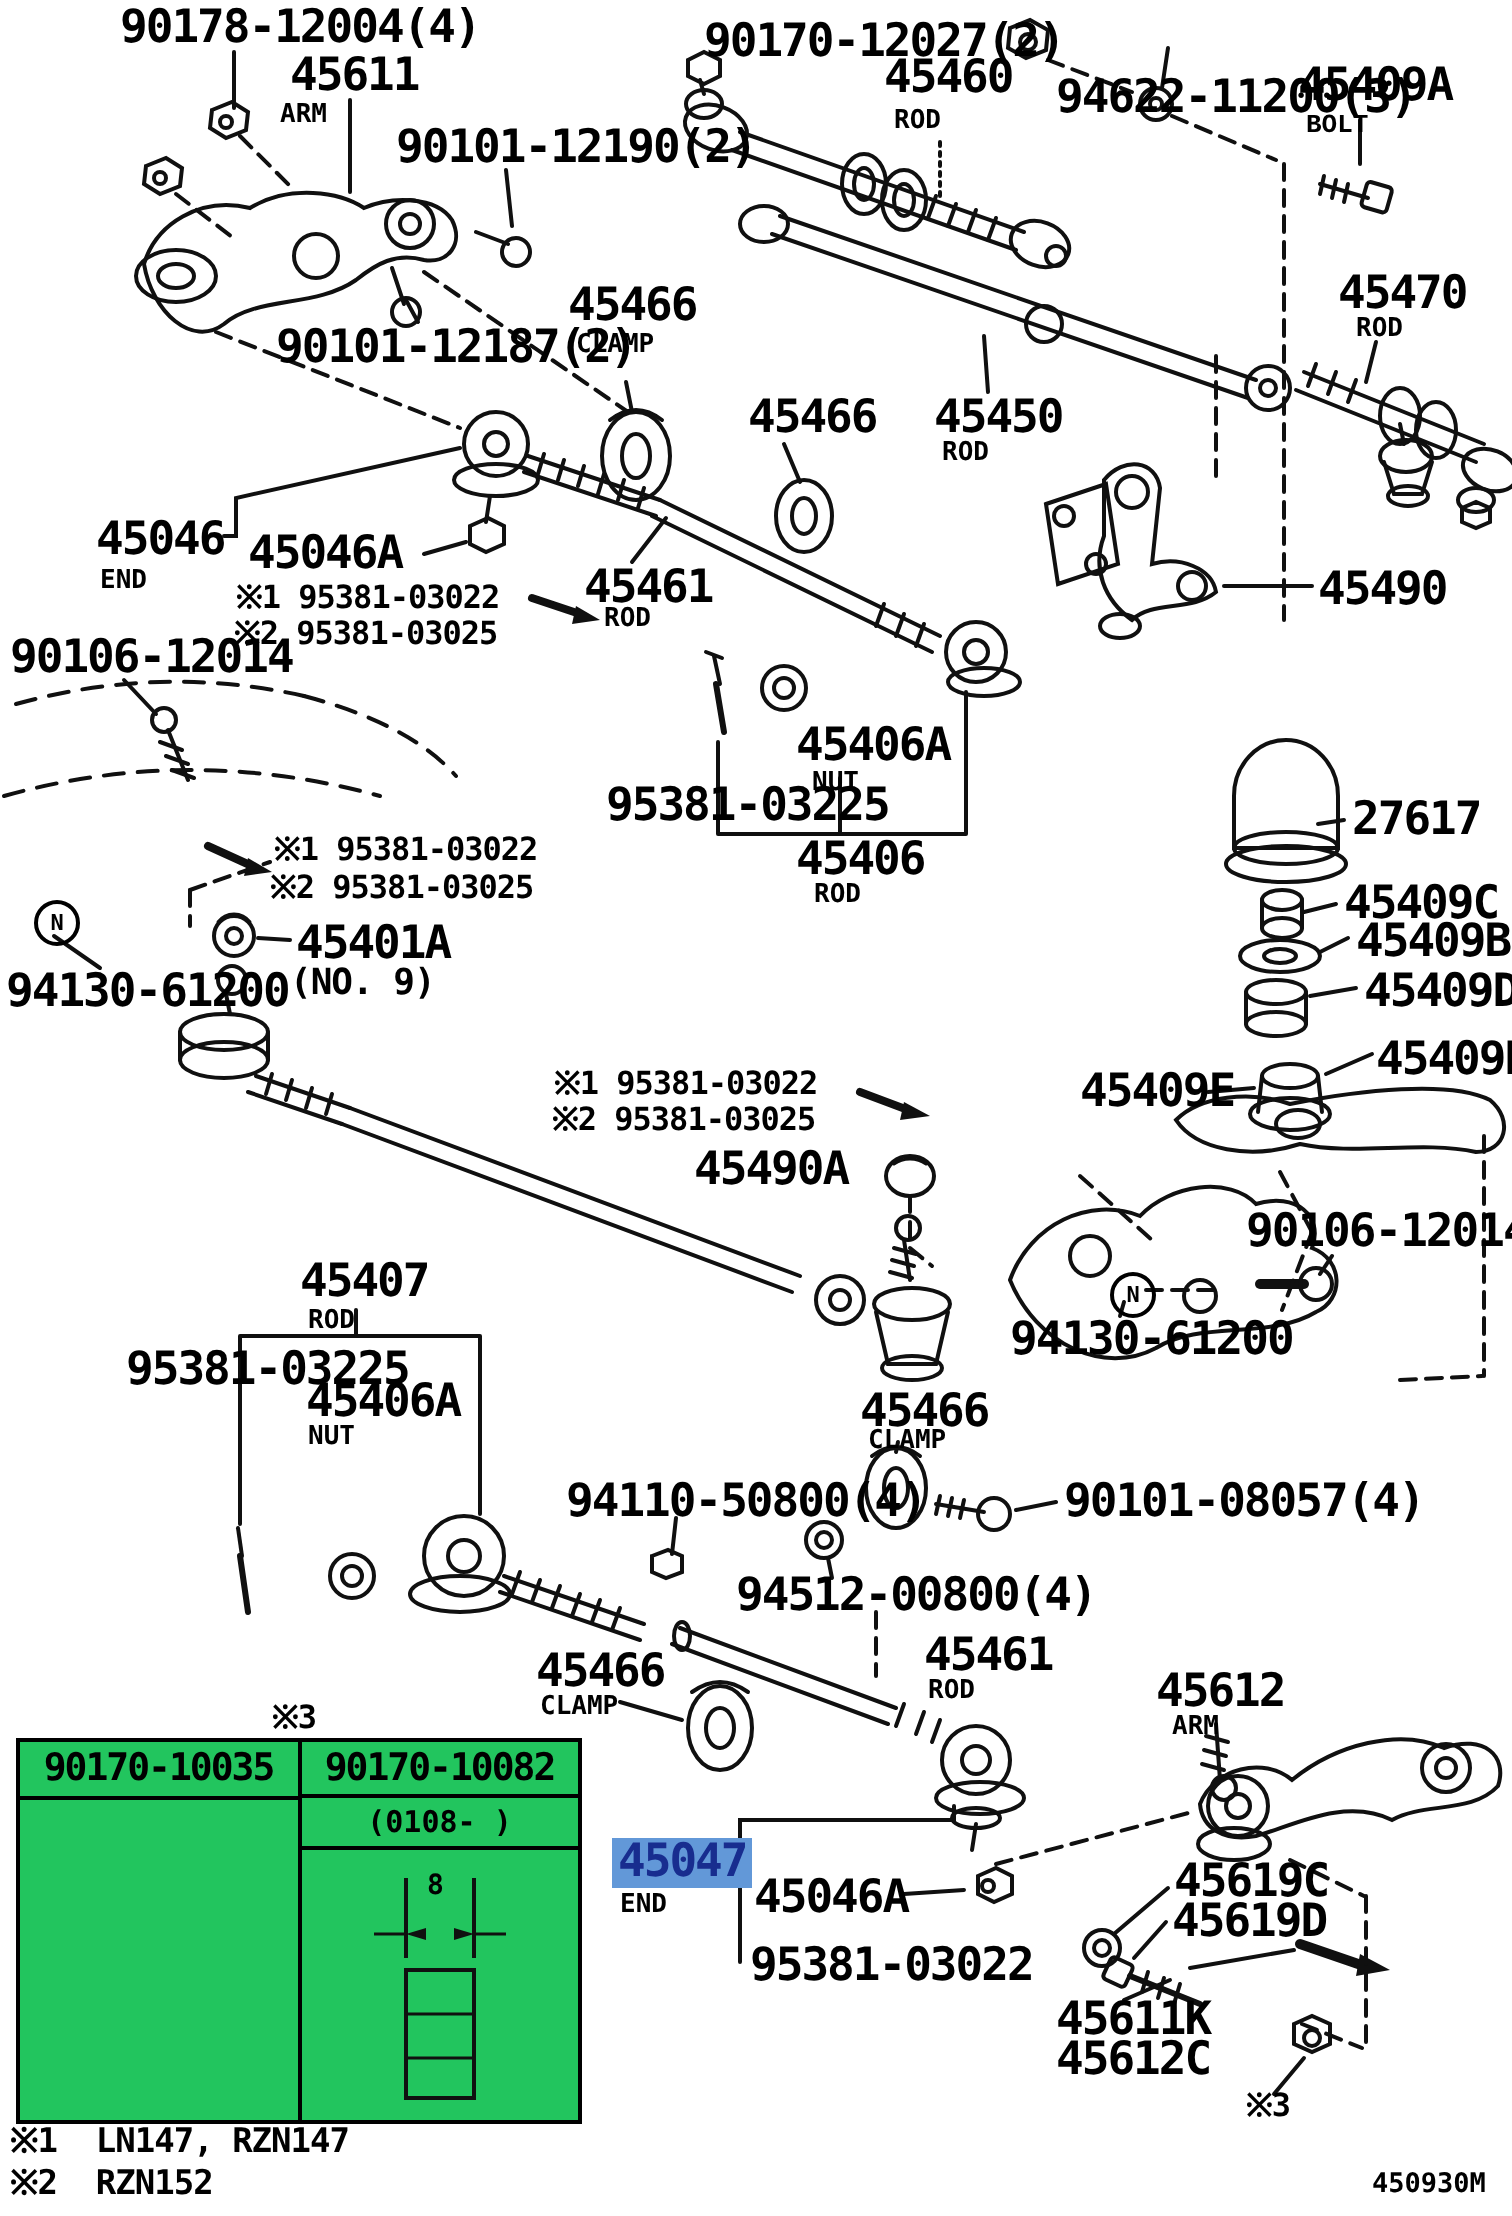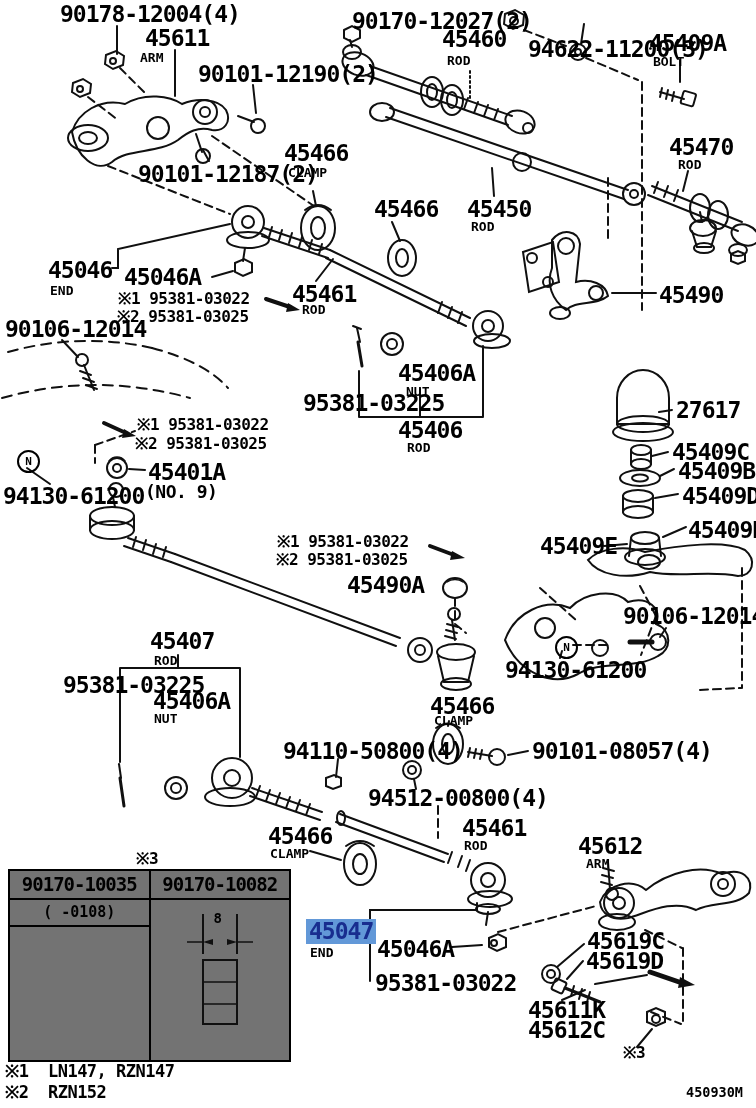--- a/index.html
+++ b/index.html
@@ -10,21 +10,21 @@
   .big{font-size:23px;letter-spacing:-1px;}
   .big2{font-size:18px;letter-spacing:-0.5px;}
   .small{font-size:13px;letter-spacing:0;}
   .note{font-size:16px;letter-spacing:-0.5px;}
   .foot{font-size:17px;letter-spacing:-0.5px;}
   .docid{font-size:13.5px;letter-spacing:0;}
   .circle{width:19px;height:19px;border:2px solid #000;border-radius:50%;font-size:11px;
           display:flex;align-items:center;justify-content:center;letter-spacing:0;}
   .hl{padding:1px 3px;}
   .spec-table{position:absolute;left:8px;top:869px;width:279px;height:189px;
-              border:2px solid #000;display:flex;background:#737373;}
+              border:2px solid #000;display:flex;background:#22c55e;}
   .spec-col{flex:1;display:flex;flex-direction:column;}
   .spec-col.first{border-right:2px solid #000;}
   .spec-part{height:27px;border-bottom:2px solid #000;font-weight:bold;font-size:19px;
              letter-spacing:-1px;text-align:center;line-height:26px;}
   .spec-range{height:25px;border-bottom:2px solid #000;font-weight:bold;font-size:15px;
               text-align:center;line-height:24px;}
   .spec-sketch{flex:1;position:relative;}
   .dim-label{position:absolute;font-weight:bold;font-size:14px;}
 </style>
 </head>
@@ -416,24 +416,24 @@
       <div class="lbl big" style="left: 528px; top: 1019px;">45612C</div>
       <div class="lbl note" style="left: 623px; top: 1045px;">※3</div>
       <div class="lbl foot" style="left: 5px; top: 1063px;">※1  LN147, RZN147</div>
       <div class="lbl foot" style="left: 5px; top: 1084px;">※2  RZN152</div>
       <div class="lbl docid" style="left: 686px; top: 1086px;">450930M</div>
     </div>
 
   <div class="spec-table">
     <div class="spec-col first">
       <div class="spec-part">90170-10035</div>
-      <div class="spec-range">(    -0108)</div>
     </div>
     <div class="spec-col">
       <div class="spec-part">90170-10082</div>
+      <div class="spec-range">(0108-    )</div>
       <div class="spec-sketch">
         <span class="dim-label" style="left:63px;top:10px">8</span>
         <svg width="137" height="132" viewBox="0 0 137 132">
           <g stroke="#101010" fill="none" stroke-width="2">
             <line x1="52" y1="14" x2="52" y2="54"></line>
             <line x1="86" y1="14" x2="86" y2="54"></line>
             <line x1="36" y1="42" x2="52" y2="42" stroke-width="1.5"></line>
             <line x1="86" y1="42" x2="102" y2="42" stroke-width="1.5"></line>
             <path d="M52,42 l10,-3 v6 Z" fill="#101010" stroke="none"></path>
             <path d="M86,42 l-10,-3 v6 Z" fill="#101010" stroke="none"></path>

